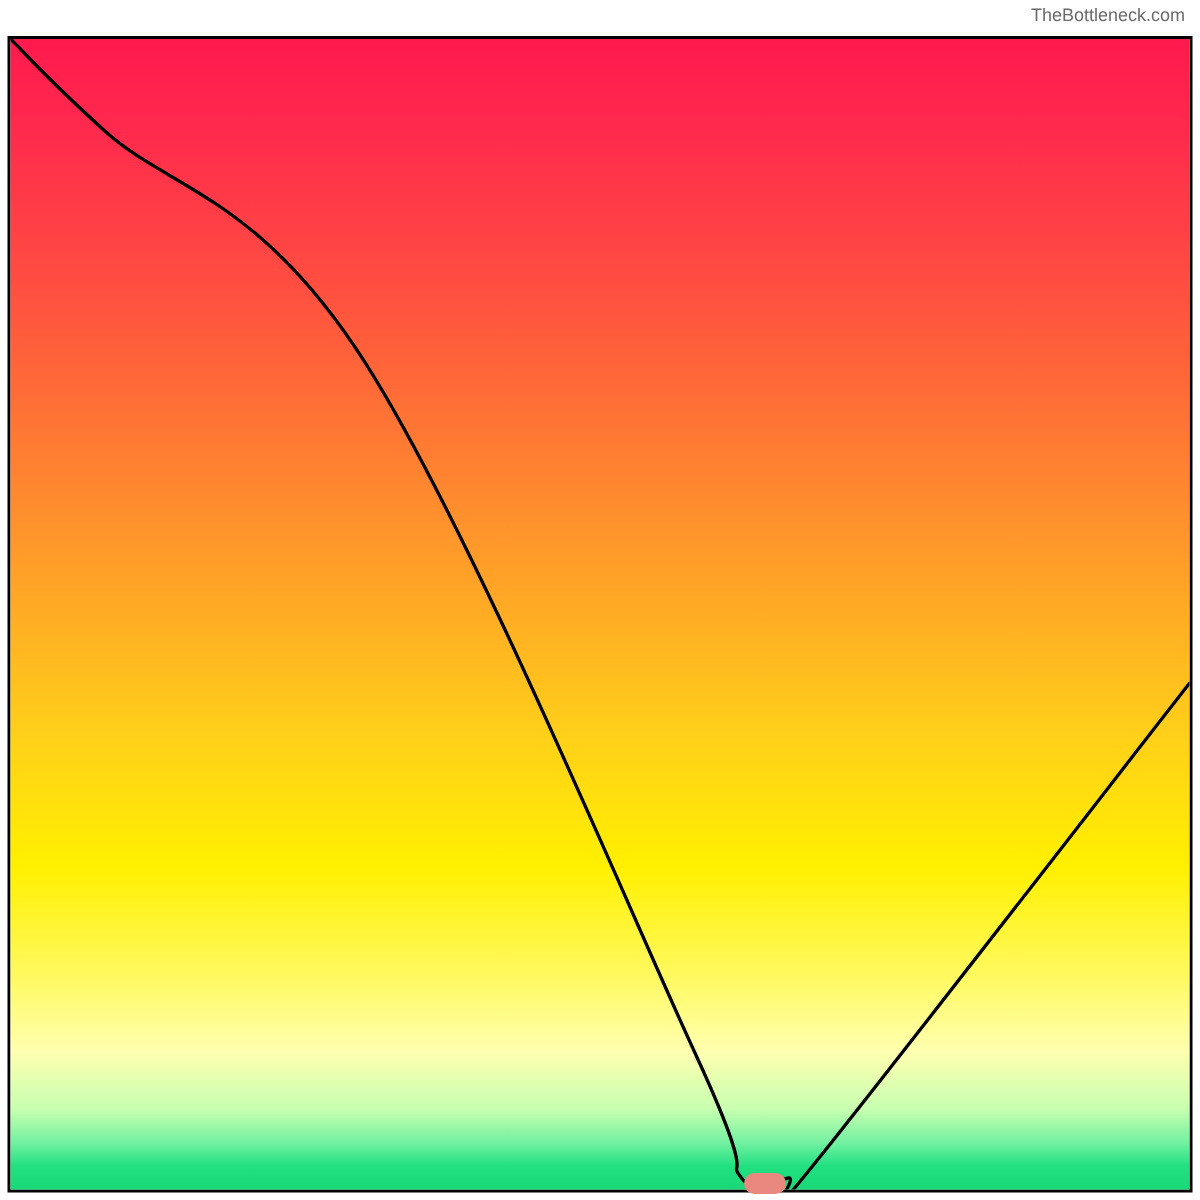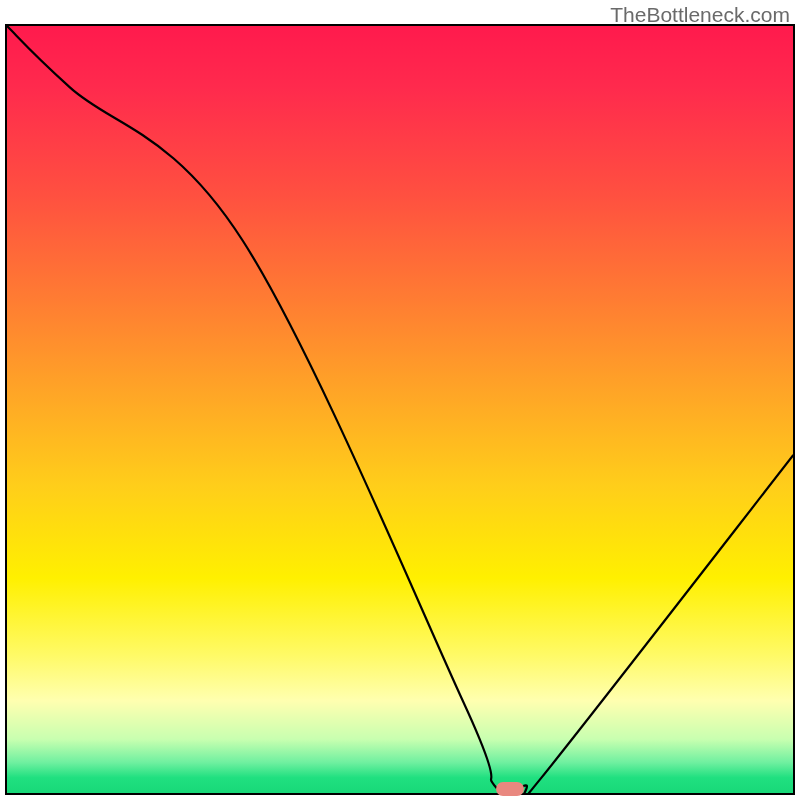--- a/index.html
+++ b/index.html
@@ -46,21 +46,21 @@
     left: 0;
     top: 0;
     width: 100%;
     height: 100%;
   }
   .attribution {
     position: absolute;
     top: 3px;
     right: 10px;
     font-family: Arial, Helvetica, sans-serif;
-    font-size: 21px;
+    font-size: 12px;
     color: #6a6a6a;
   }
   .marker {
     position: absolute;
     width: 28px;
     height: 14px;
     border-radius: 7px;
     background: #e9887f;
     transform: translate(-50%, -50%);
   }

